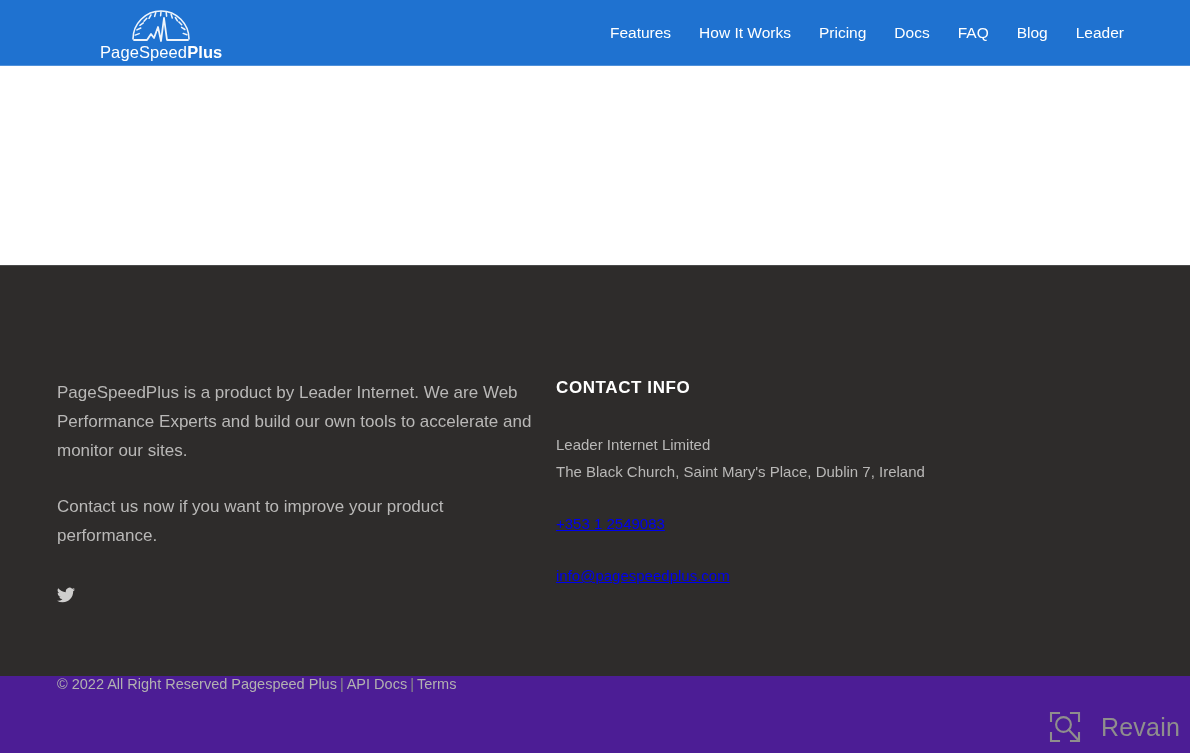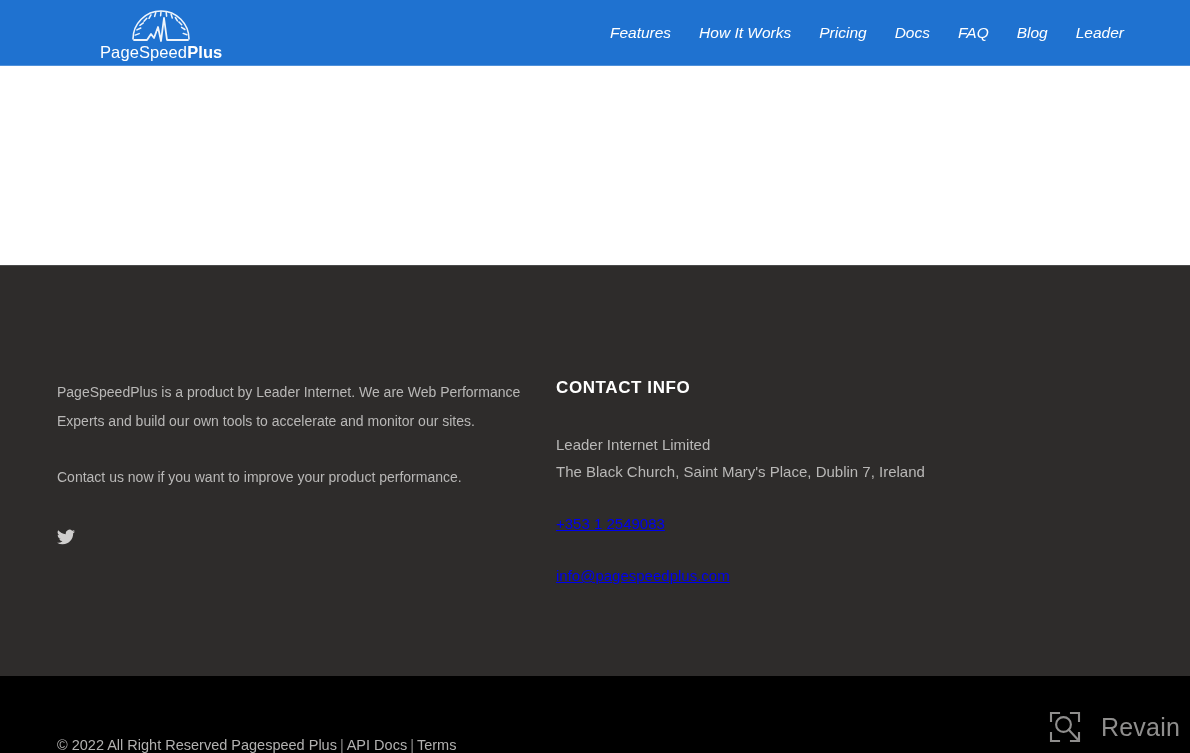--- a/index.html
+++ b/index.html
@@ -74,21 +74,20 @@
     align-items: center;
     gap: 0;
   }
   .nav-link {
     color: #ffffff;
     font-size: 15.5px;
     text-decoration: none;
     padding: 6px 14px;
     white-space: nowrap;
     cursor: pointer;
-    font-style: italic;
   }
 
   
   .main-content {
     background: #ffffff;
     height: 199px;
     flex: 0 0 auto;
   }
 
   
@@ -117,21 +116,21 @@
     width: 555px;
     padding-left: 57px;
   }
   .col-contact {
     flex: 1 1 auto;
     padding-left: 1px;
   }
 
   .about-para {
     color: #b9b8b7;
-    font-size: 14px;
+    font-size: 17px;
     line-height: 29px;
     max-width: 490px;
   }
   .about-para.second { margin-top: 27px; }
 
   .social-row {
     margin-top: 36px;
     display: flex;
     gap: 16px;
   }
@@ -156,23 +155,23 @@
     color: #b9b8b7;
     font-size: 15px;
     line-height: 27px;
   }
   .contact-block.spaced { margin-top: 25px; }
   .contact-line { display: block; }
 
   
   .footer-bottom {
     height: 77px;
-    background: #000000;
-    display: flex;
-    align-items: flex-end;
+    background: #4c1d95;
+    display: flex;
+    align-items: flex-start;
     position: relative;
     flex: 0 0 auto;
   }
   .copyright {
     margin-left: 57px;
     color: #b2b1b0;
     font-size: 14.5px;
     white-space: nowrap;
   }
   .copyright a {

